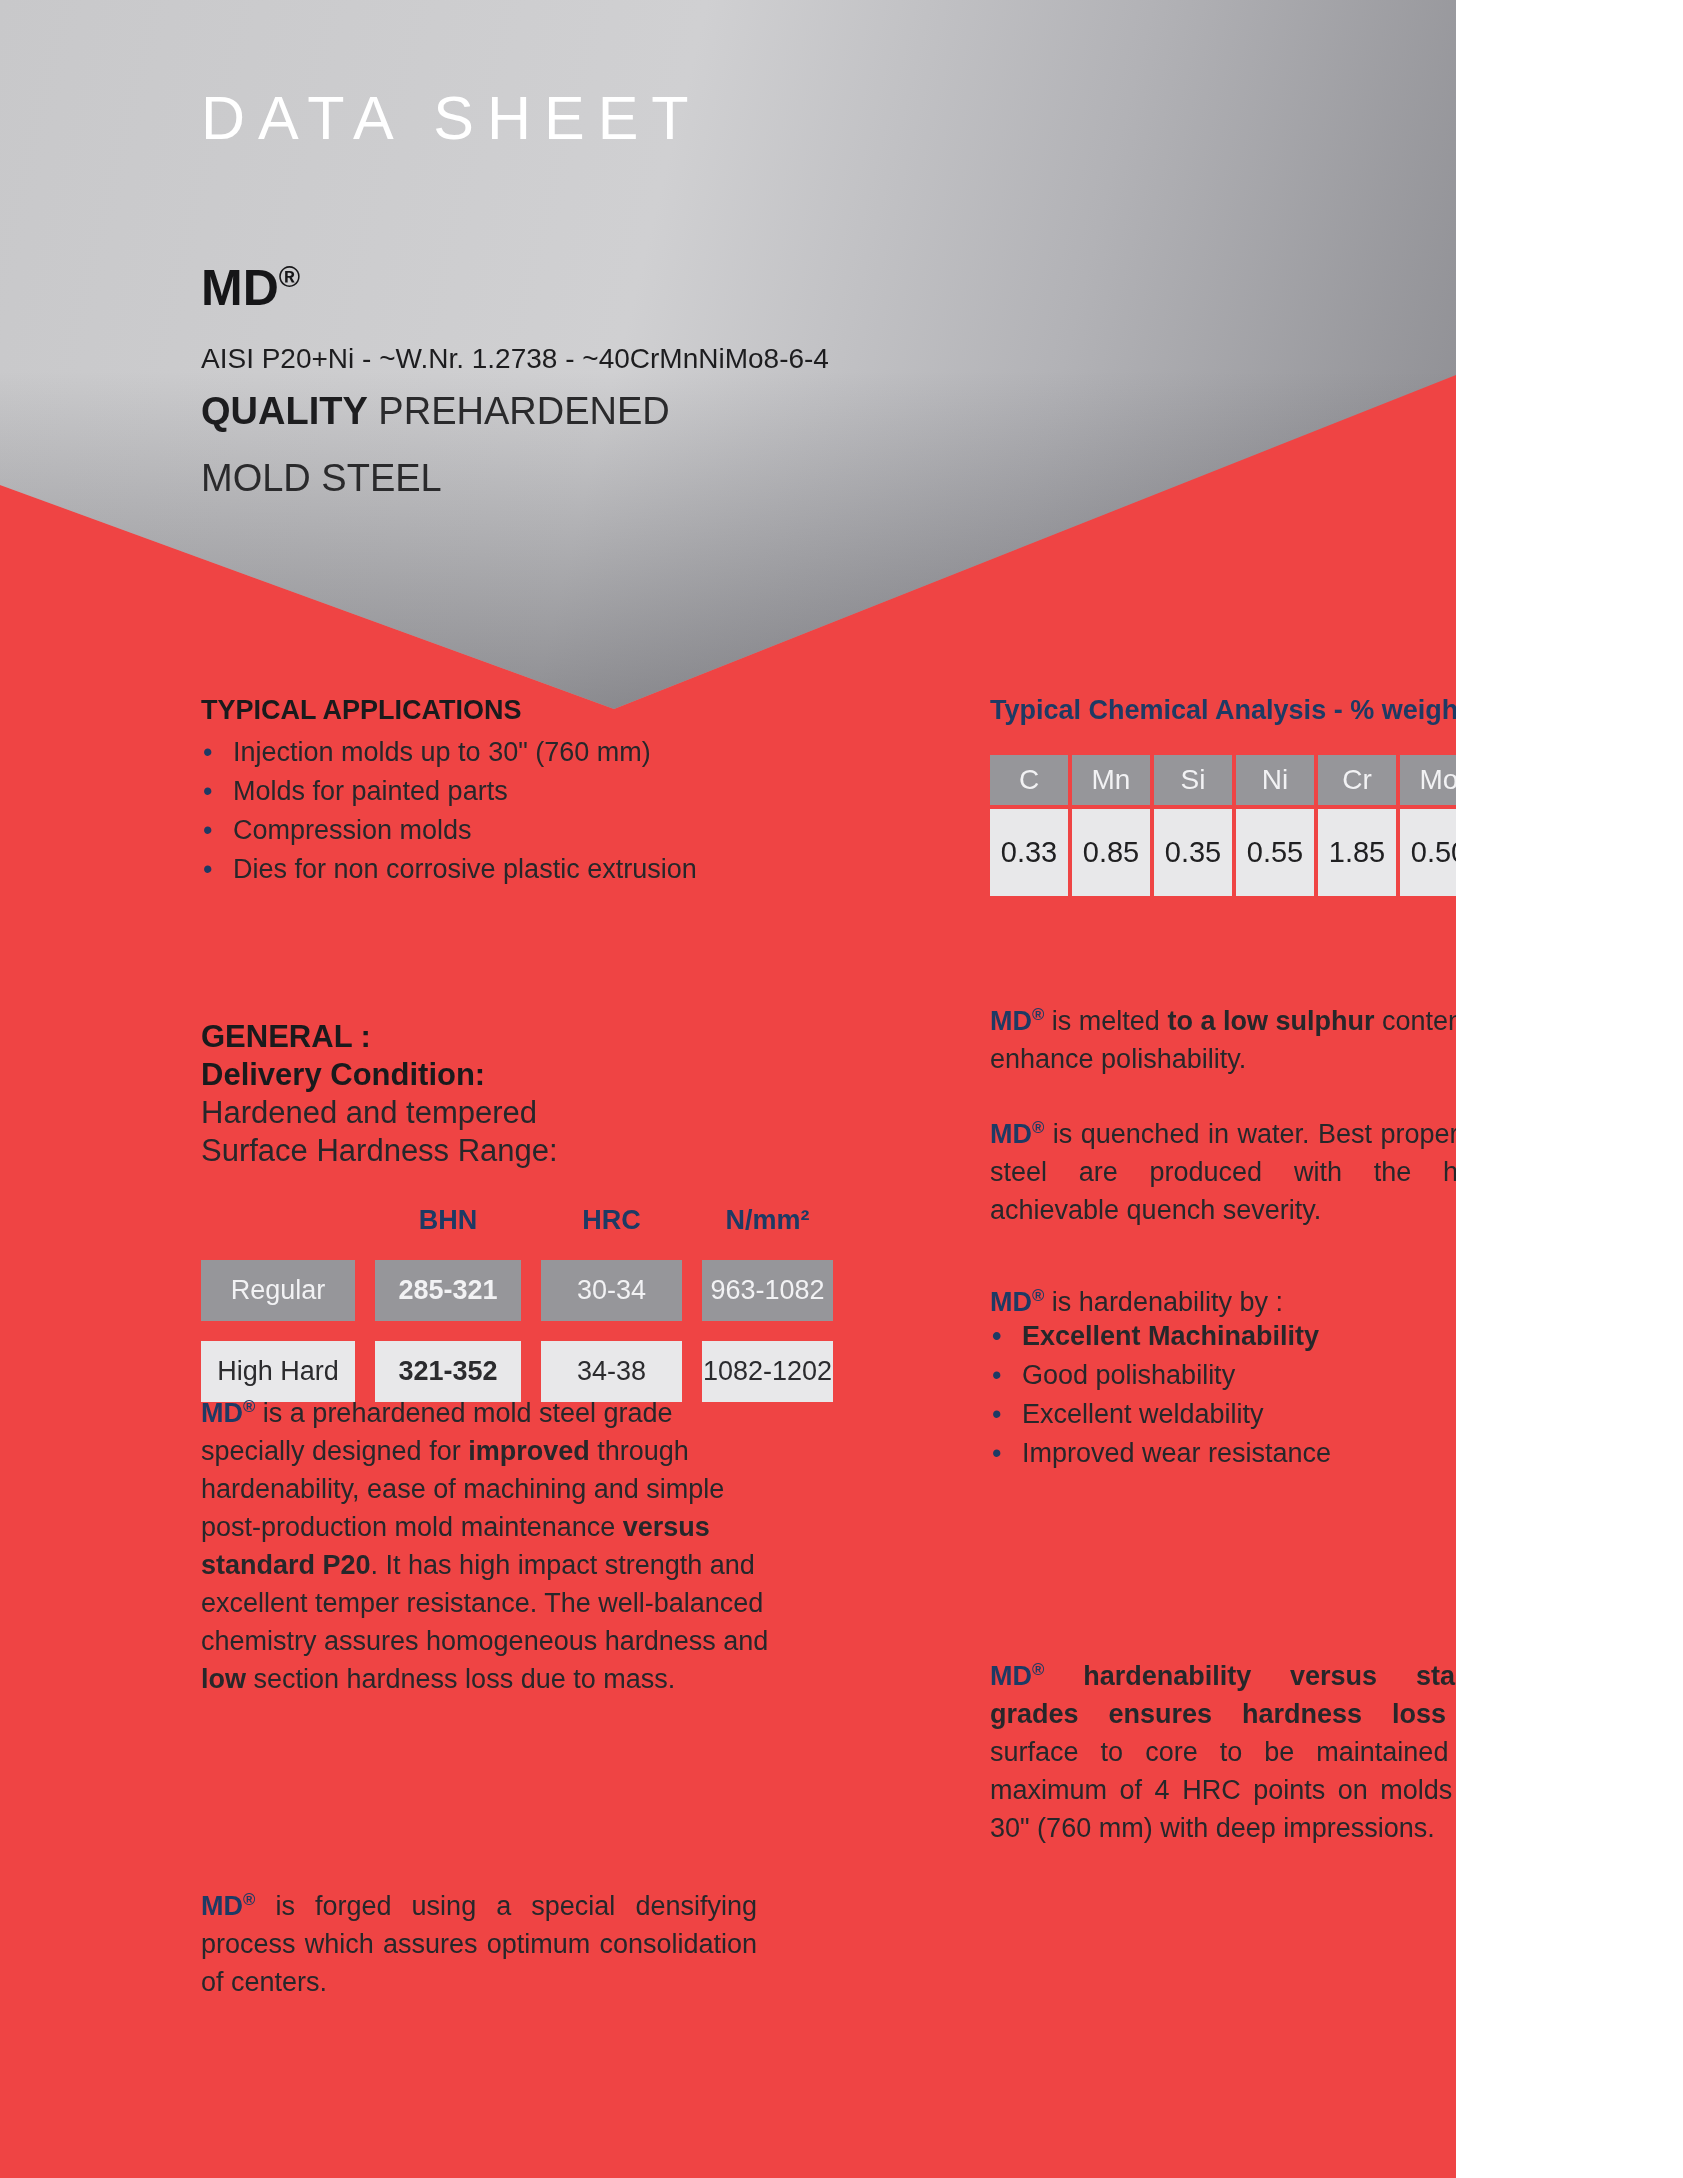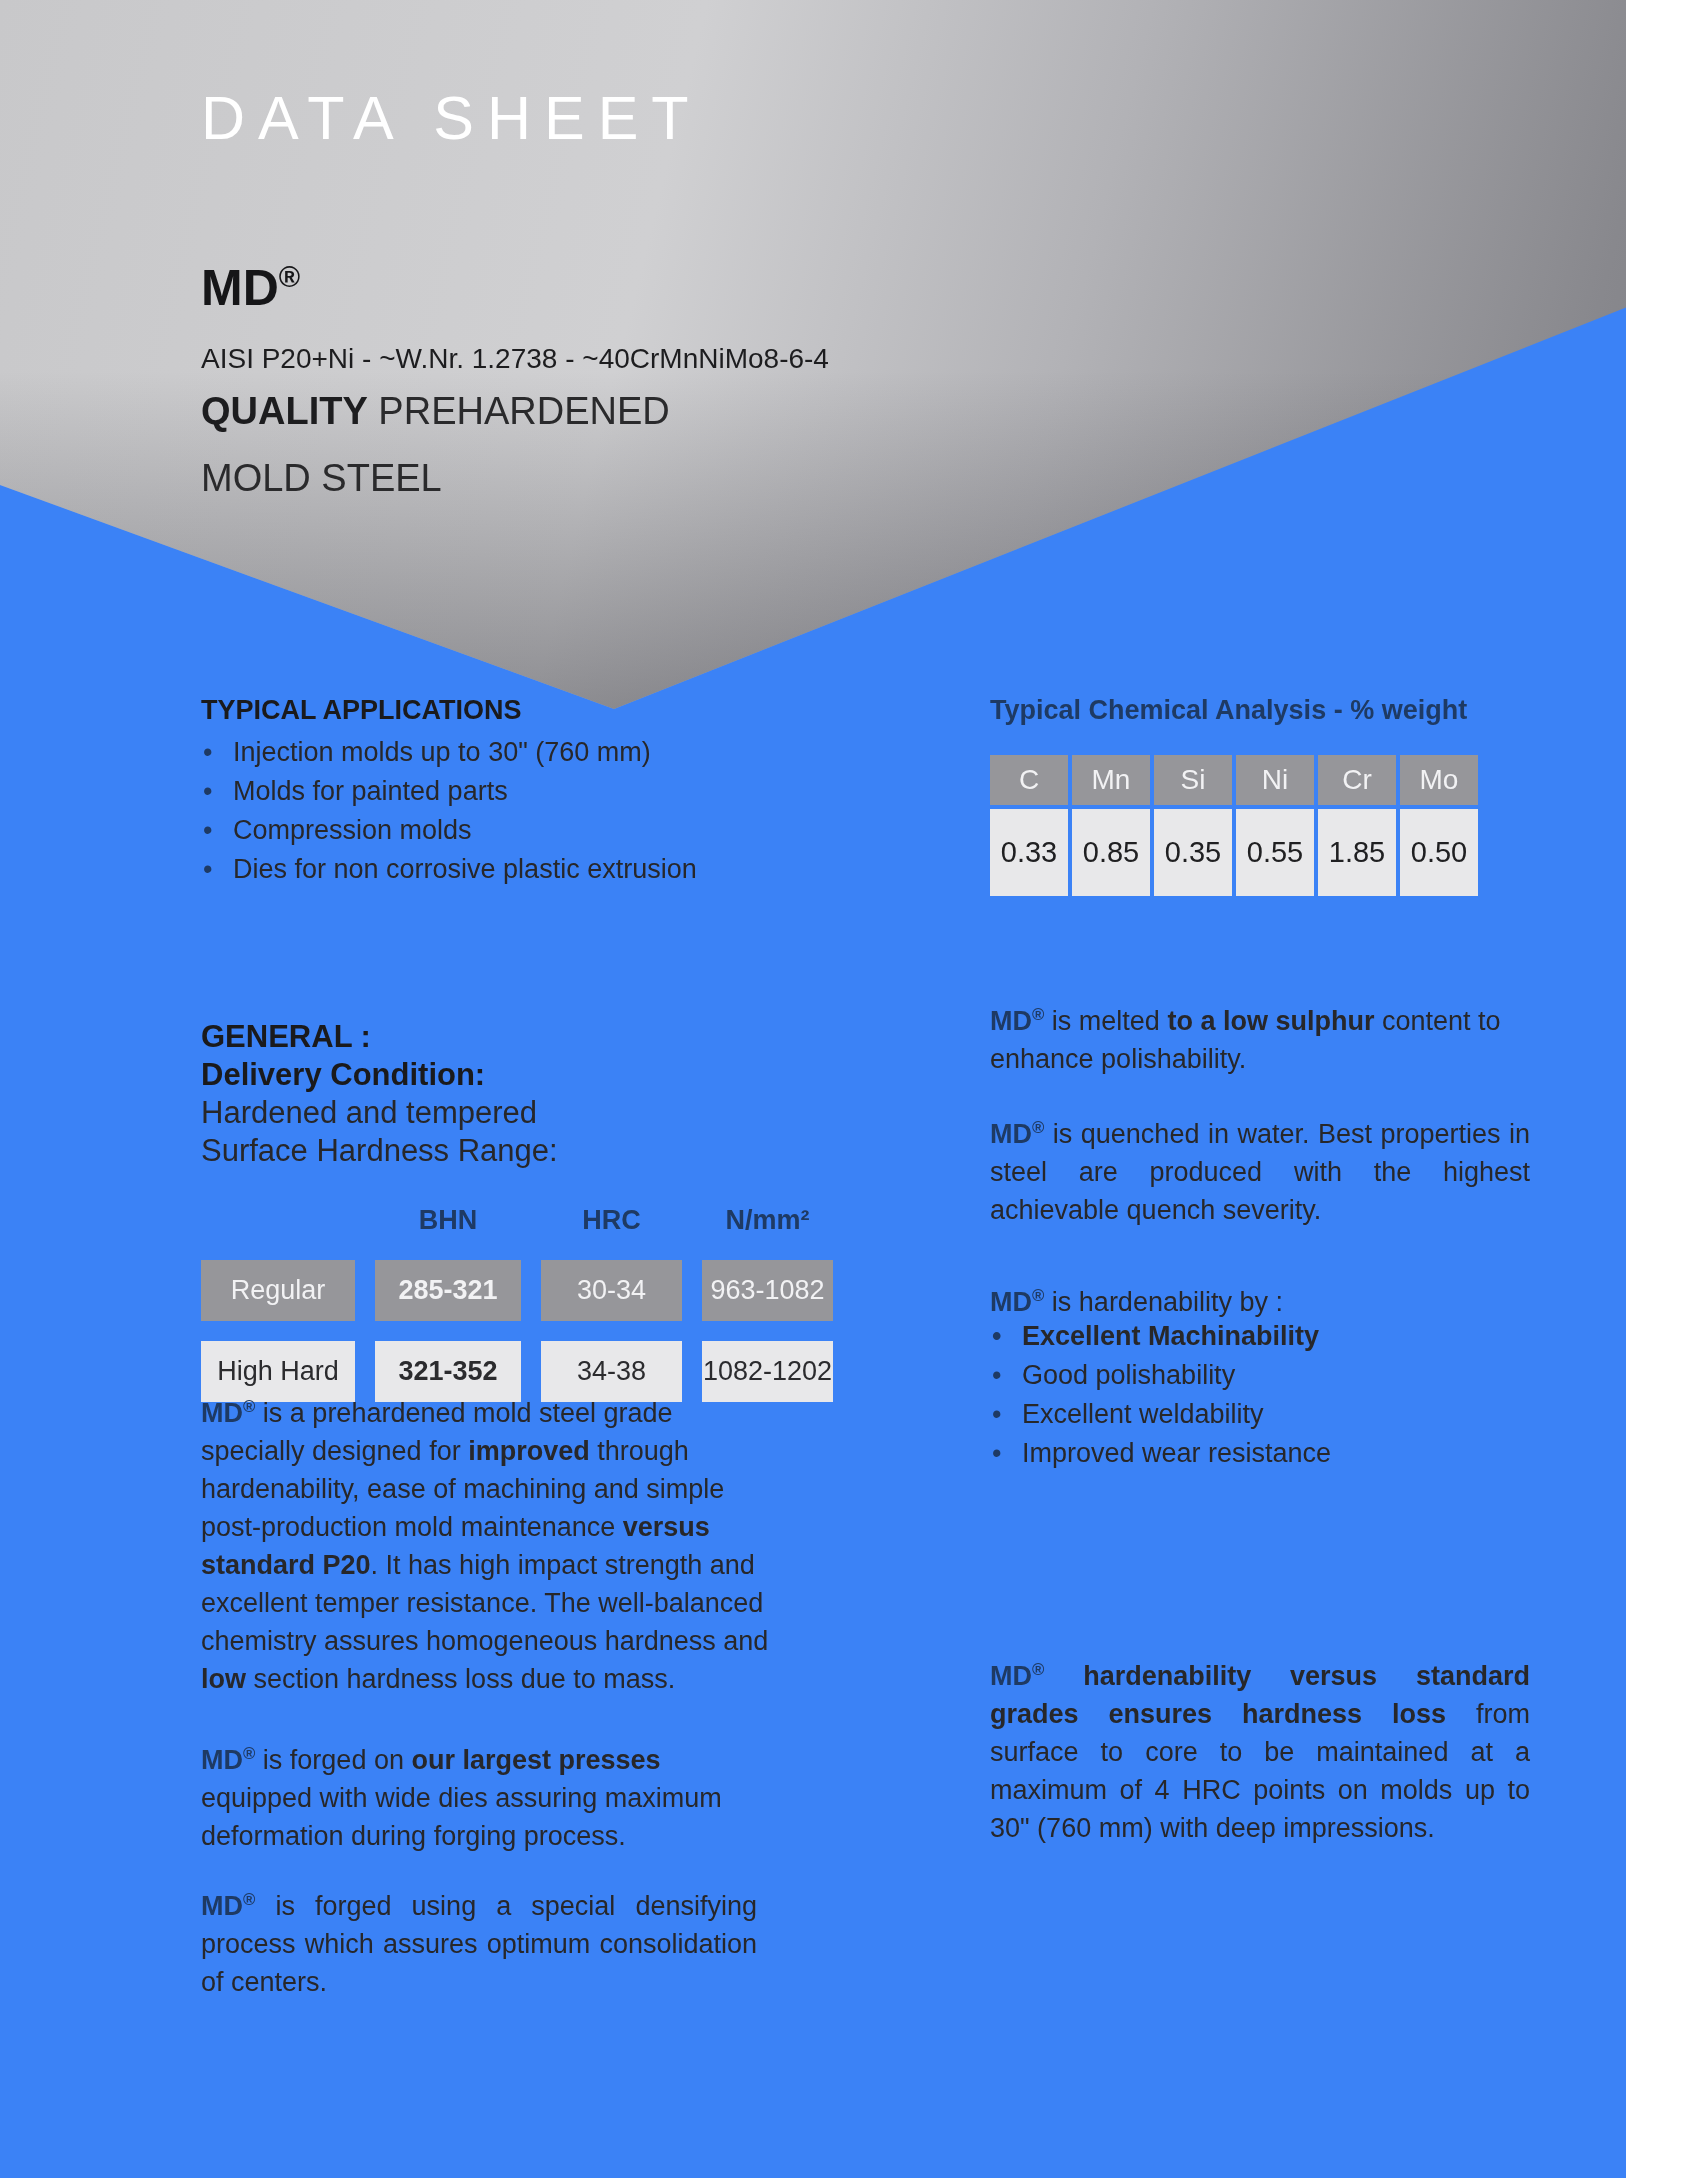--- a/index.html
+++ b/index.html
@@ -1,17 +1,17 @@
 <!DOCTYPE html>
 <html><head>
 <meta charset="utf-8">
 <style>
   html,body{margin:0;padding:0;background:#ffffff;}
   .page{
-    position:relative;width:1626px;height:2178px;background:#3b82f6;
+    position:relative;width:1456px;height:2178px;background:#ef4444;
     font-family:"Liberation Sans",sans-serif;color:#27272a;overflow:hidden;
   }
   
   .banner{
     position:absolute;left:0;top:0;width:1683px;height:713px;
     clip-path:polygon(0 0,1683px 0,1683px 285px,614px 709px,0 485px);
     background:
       linear-gradient(to bottom, rgba(30,30,38,0) 52%, rgba(30,30,38,0.38) 100%),
       linear-gradient(104deg,#c8c8ca 0%,#d0d0d2 38%,#b2b2b6 62%,#88888d 90%,#7d7d82 100%);
   }
@@ -102,21 +102,20 @@
     <div class="cell g">30-34</div>
     <div class="cell g">963-1082</div>
 
     <div class="cell l">High Hard</div>
     <div class="cell l cb">321-352</div>
     <div class="cell l">34-38</div>
     <div class="cell l">1082-1202</div>
   </div>
 
   <div class="para" style="left:201px;top:1388px;width:569px;"><span class="bb nv">MD</span><sup class="bb nv">®</sup><span> is a prehardened mold steel grade specially designed for </span><span class="bb">improved</span><span> through hardenability, ease of machining and simple post-production mold maintenance </span><span class="bb">versus standard P20</span><span>. It has high impact strength and excellent temper resistance. The well-balanced chemistry assures homogeneous hardness and </span><span class="bb">low</span><span> section hardness loss due to mass.</span></div>
-  <div class="para" style="left:201px;top:1735px;width:569px;"><span class="bb nv">MD</span><sup class="bb nv">®</sup><span> is forged on </span><span class="bb">our largest presses</span><span> equipped with wide dies assuring maximum deformation during forging process.</span></div>
   <div class="para just" style="left:201px;top:1881px;width:556px;"><span class="bb nv">MD</span><sup class="bb nv">®</sup><span> is forged using a special densifying process which assures optimum consolidation of centers.</span></div>
 
   <div class="h-navy" style="left:990px;top:695px;">Typical Chemical Analysis - % weight</div>
 
   <div class="chem-table">
     <div class="hcell">C</div>
     <div class="hcell">Mn</div>
     <div class="hcell">Si</div>
     <div class="hcell">Ni</div>
     <div class="hcell">Cr</div>

